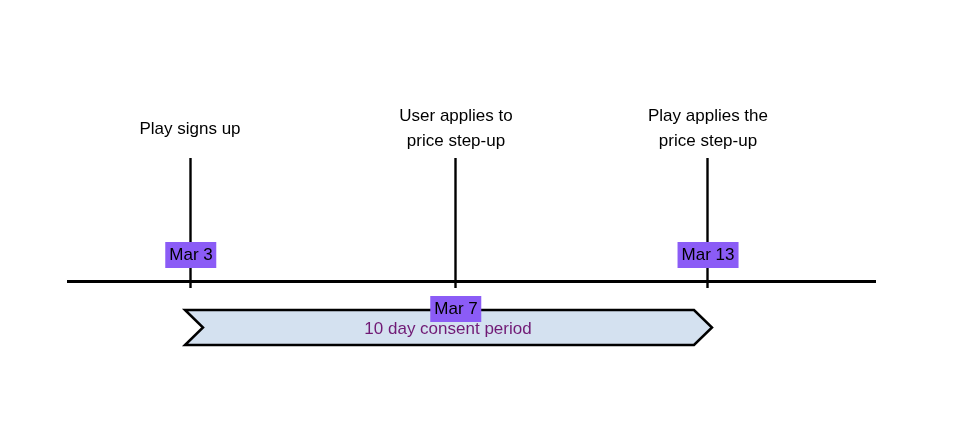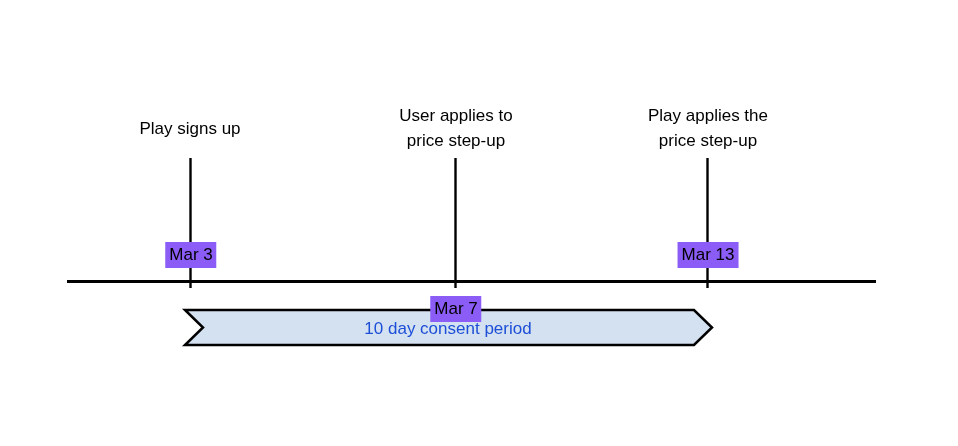--- a/index.html
+++ b/index.html
@@ -55,21 +55,21 @@
     padding: 1px 4px 2px 4px;
     transform: translateX(-50%);
     white-space: nowrap;
   }
 
   
   #banner-caption {
     position: absolute;
     font-size: 17px;
     line-height: 20px;
-    color: #1d4ed8;
+    color: #701a75;
     text-align: right;
     white-space: nowrap;
     transform: translate(-50%, -50%);
   }
 </style>
 </head>
 <body>
 
 <div id="diagram-root">
 

